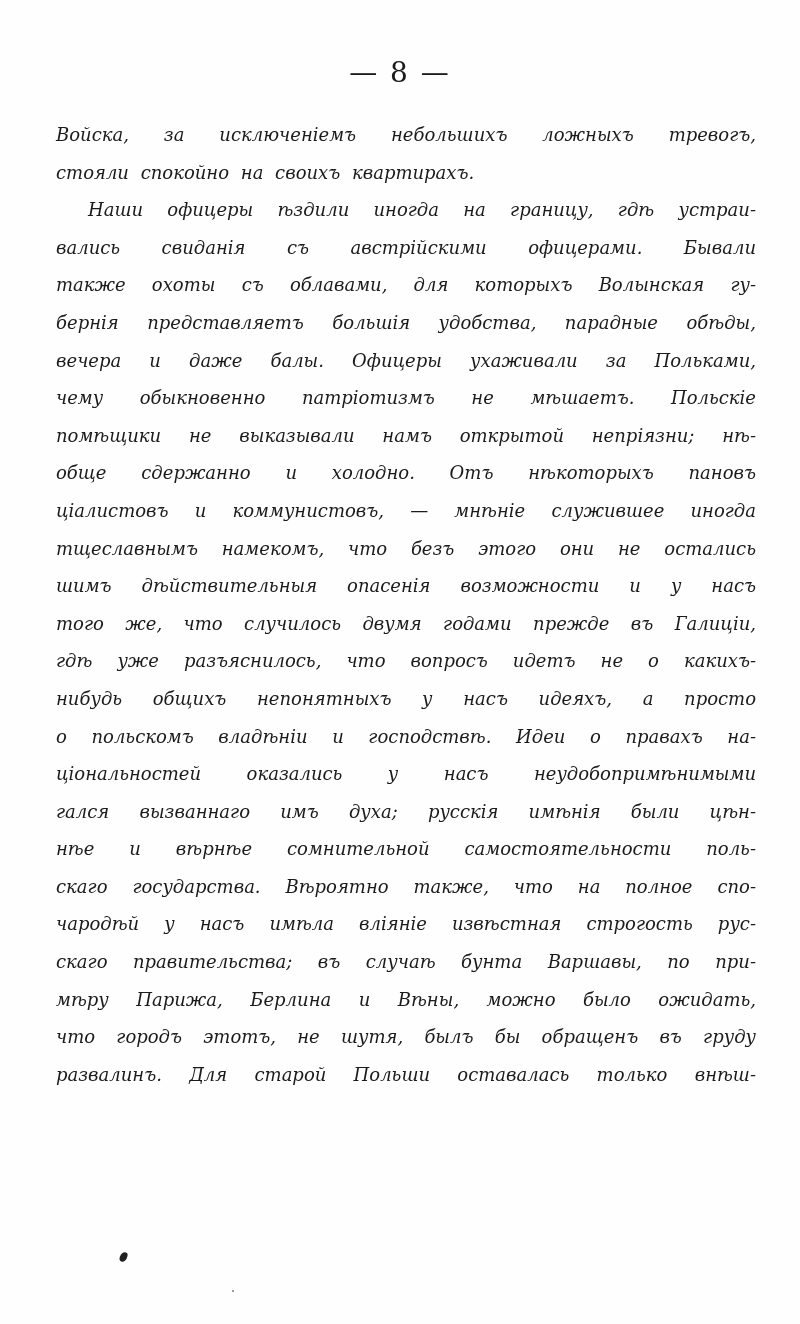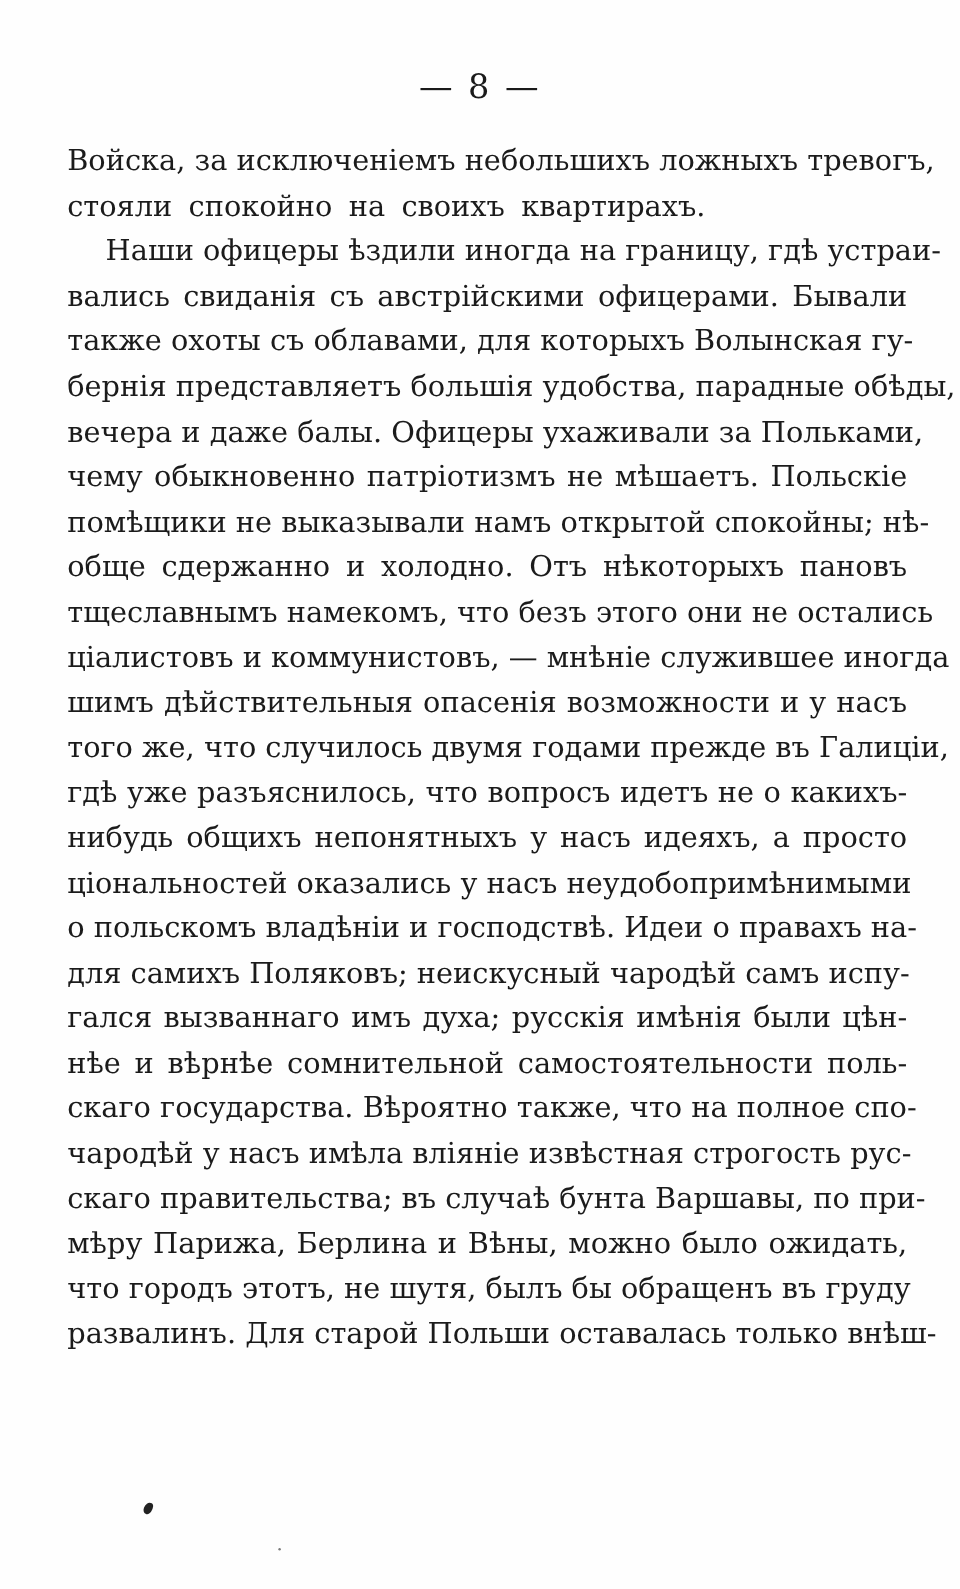--- a/index.html
+++ b/index.html
@@ -32,25 +32,26 @@
   }
   .text-block {
     position: absolute;
     top: 116px;
     left: 56px;
     width: 700px;
   }
   .line {
     height: 37.6px;
     line-height: 37.6px;
-    font-size: 24px;
+    font-size: 18px;
     white-space: nowrap;
     text-align: justify;
     text-align-last: justify;
     overflow: visible;
+    font-style: italic;
   }
   .line.end {
     text-align: left;
     text-align-last: left;
     word-spacing: 6px;
   }
   .line.indent {
     padding-left: 32px;
   }
   .ink-blot {
@@ -83,31 +84,30 @@
 
   <div class="text-block">
     <div class="line">Войска, за исключеніемъ небольшихъ ложныхъ тревогъ,</div>
     <div class="line end">стояли спокойно на своихъ квартирахъ.</div>
     <div class="line indent">Наши офицеры ѣздили иногда на границу, гдѣ устраи-</div>
     <div class="line">вались свиданія съ австрійскими офицерами. Бывали</div>
     <div class="line">также охоты съ облавами, для которыхъ Волынская гу-</div>
     <div class="line">бернія представляетъ большія удобства, парадные обѣды,</div>
     <div class="line">вечера и даже балы. Офицеры ухаживали за Польками,</div>
     <div class="line">чему обыкновенно патріотизмъ не мѣшаетъ. Польскіе</div>
-    <div class="line">помѣщики не выказывали намъ открытой спокойны; нѣ-</div>
+    <div class="line">помѣщики не выказывали намъ открытой непріязни; нѣ-</div>
     <div class="line">обще сдержанно и холодно. Отъ нѣкоторыхъ пановъ</div>
+    <div class="line">ціалистовъ и коммунистовъ, — мнѣніе служившее иногда</div>
     <div class="line">тщеславнымъ намекомъ, что безъ этого они не остались</div>
-    <div class="line">ціалистовъ и коммунистовъ, — мнѣніе служившее иногда</div>
     <div class="line">шимъ дѣйствительныя опасенія возможности и у насъ</div>
     <div class="line">того же, что случилось двумя годами прежде въ Галиціи,</div>
     <div class="line">гдѣ уже разъяснилось, что вопросъ идетъ не о какихъ-</div>
     <div class="line">нибудь общихъ непонятныхъ у насъ идеяхъ, а просто</div>
+    <div class="line">о польскомъ владѣніи и господствѣ. Идеи о правахъ на-</div>
     <div class="line">ціональностей оказались у насъ неудобопримѣнимыми</div>
-    <div class="line">о польскомъ владѣніи и господствѣ. Идеи о правахъ на-</div>
-    <div class="line">для самихъ Поляковъ; неискусный чародѣй самъ испу-</div>
     <div class="line">гался вызваннаго имъ духа; русскія имѣнія были цѣн-</div>
     <div class="line">нѣе и вѣрнѣе сомнительной самостоятельности поль-</div>
     <div class="line">скаго государства. Вѣроятно также, что на полное спо-</div>
     <div class="line">чародѣй у насъ имѣла вліяніе извѣстная строгость рус-</div>
     <div class="line">скаго правительства; въ случаѣ бунта Варшавы, по при-</div>
     <div class="line">мѣру Парижа, Берлина и Вѣны, можно было ожидать,</div>
     <div class="line">что городъ этотъ, не шутя, былъ бы обращенъ въ груду</div>
     <div class="line">развалинъ. Для старой Польши оставалась только внѣш-</div>
   </div>
 

